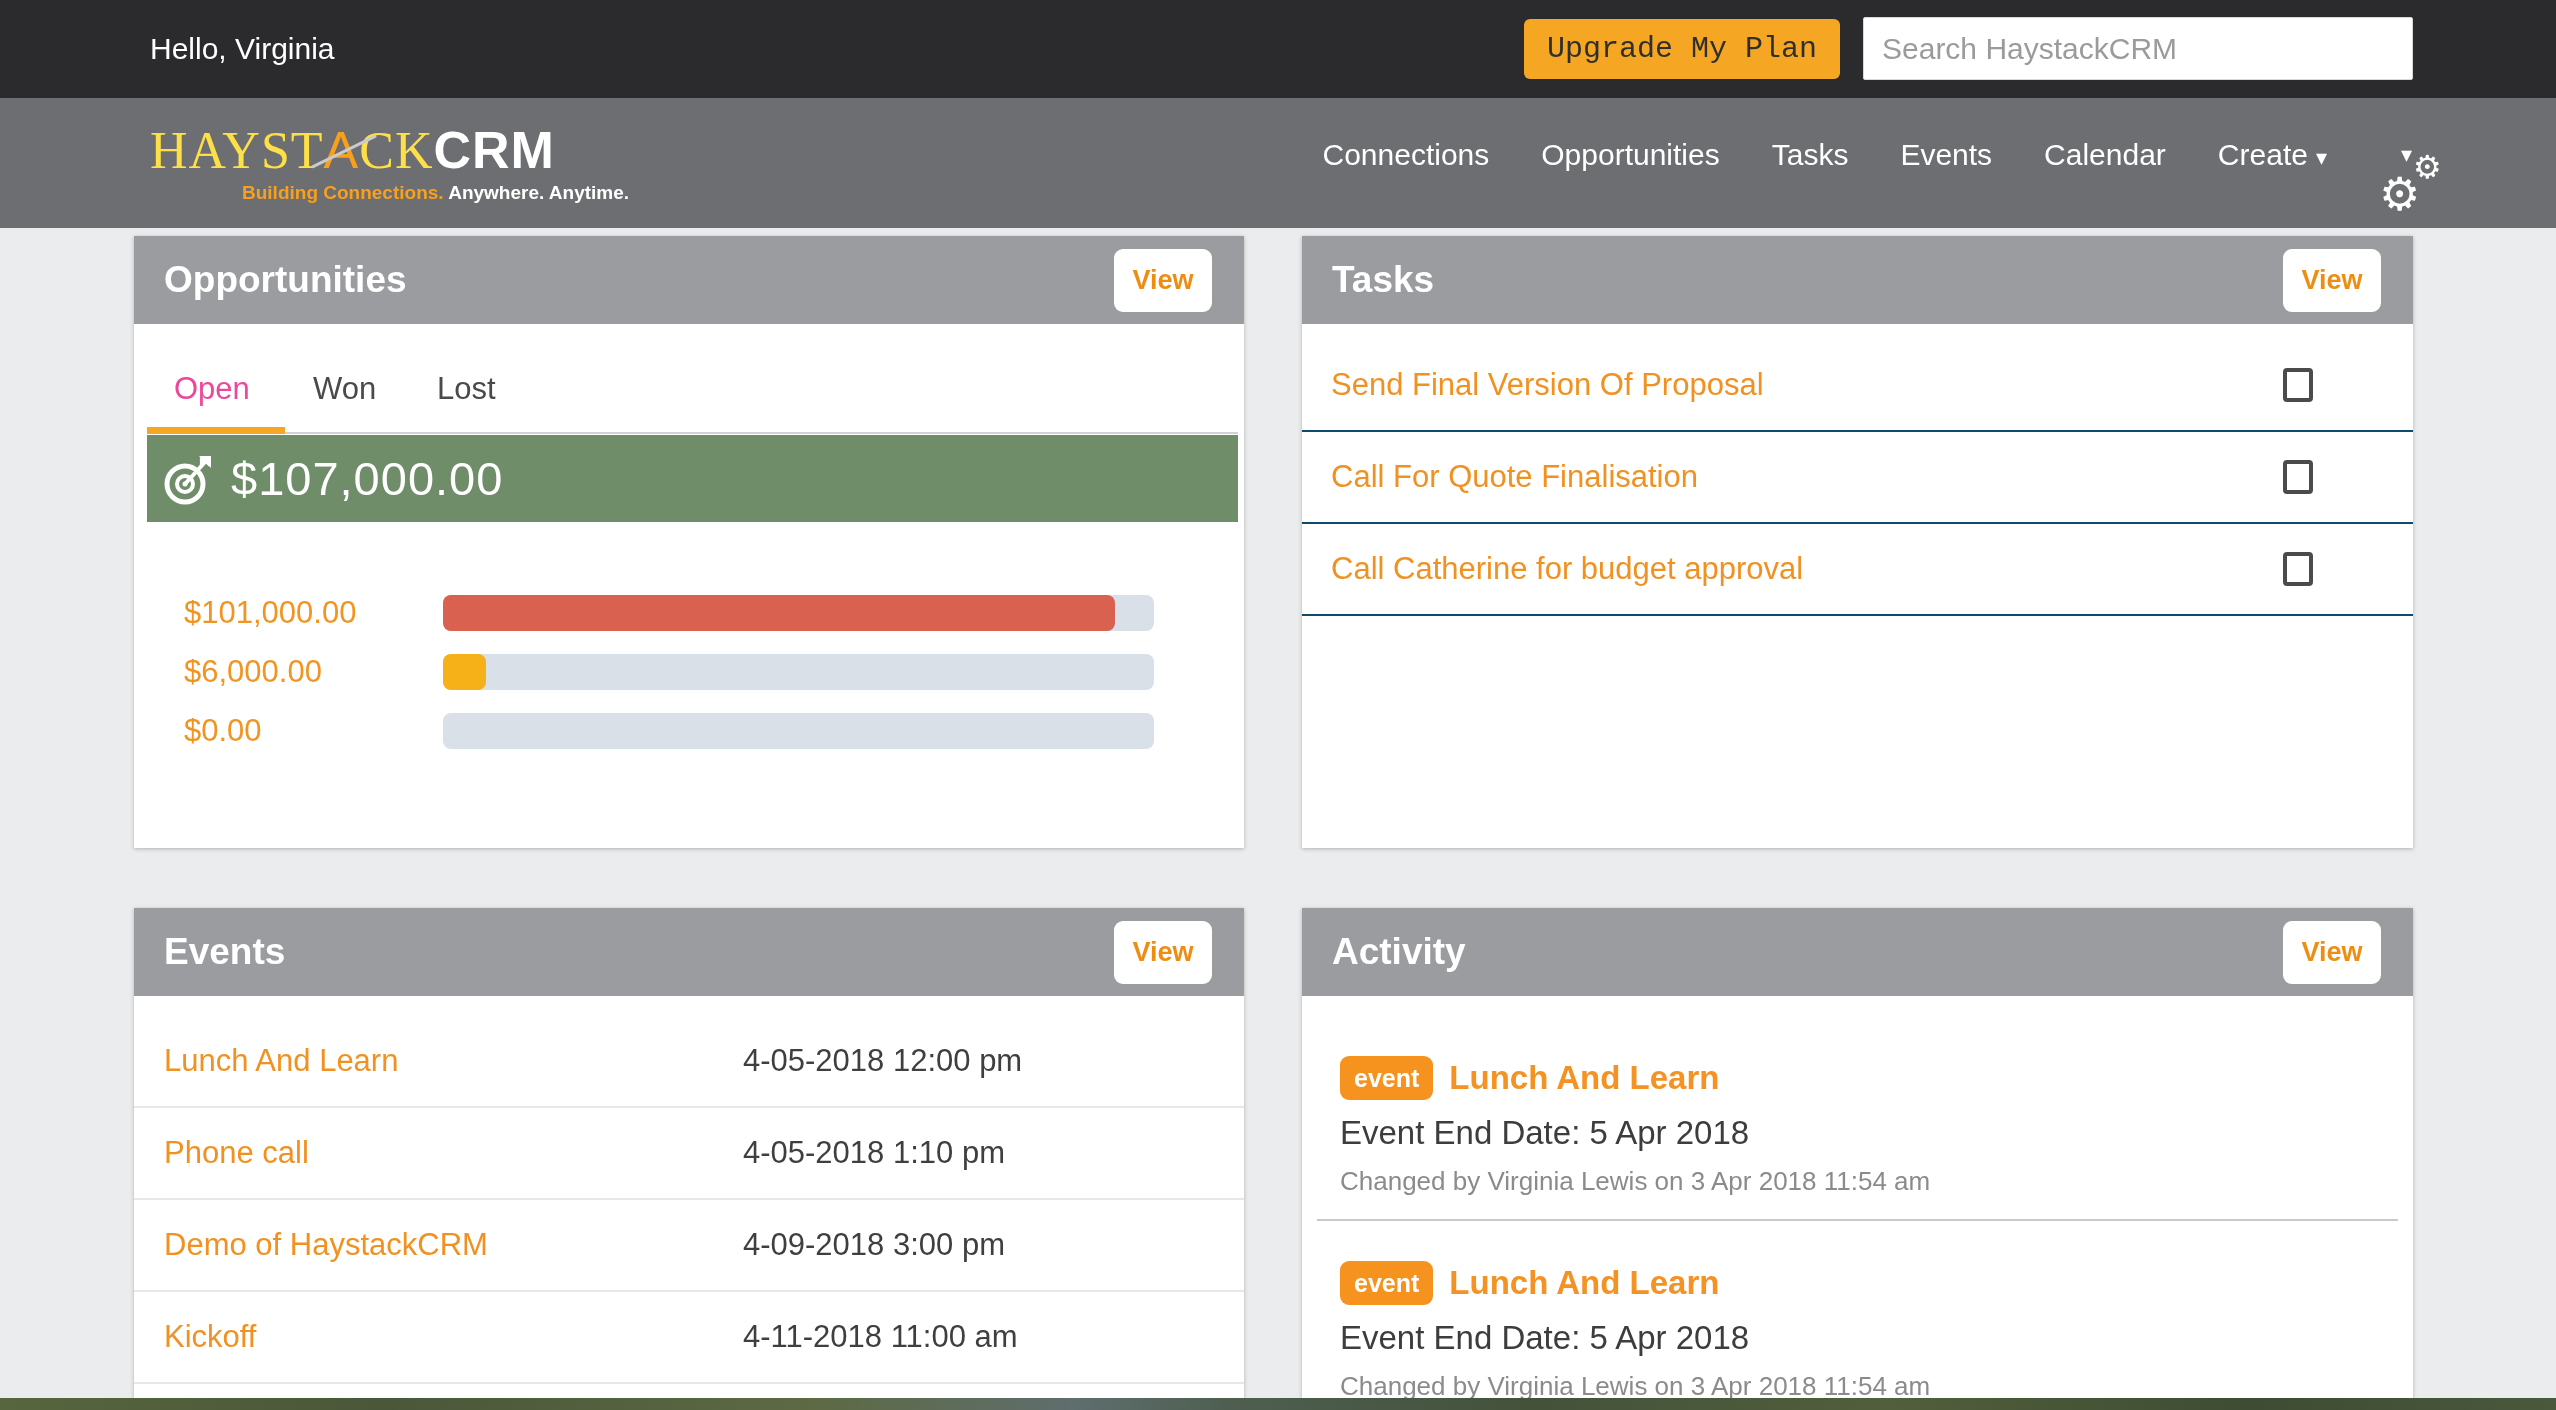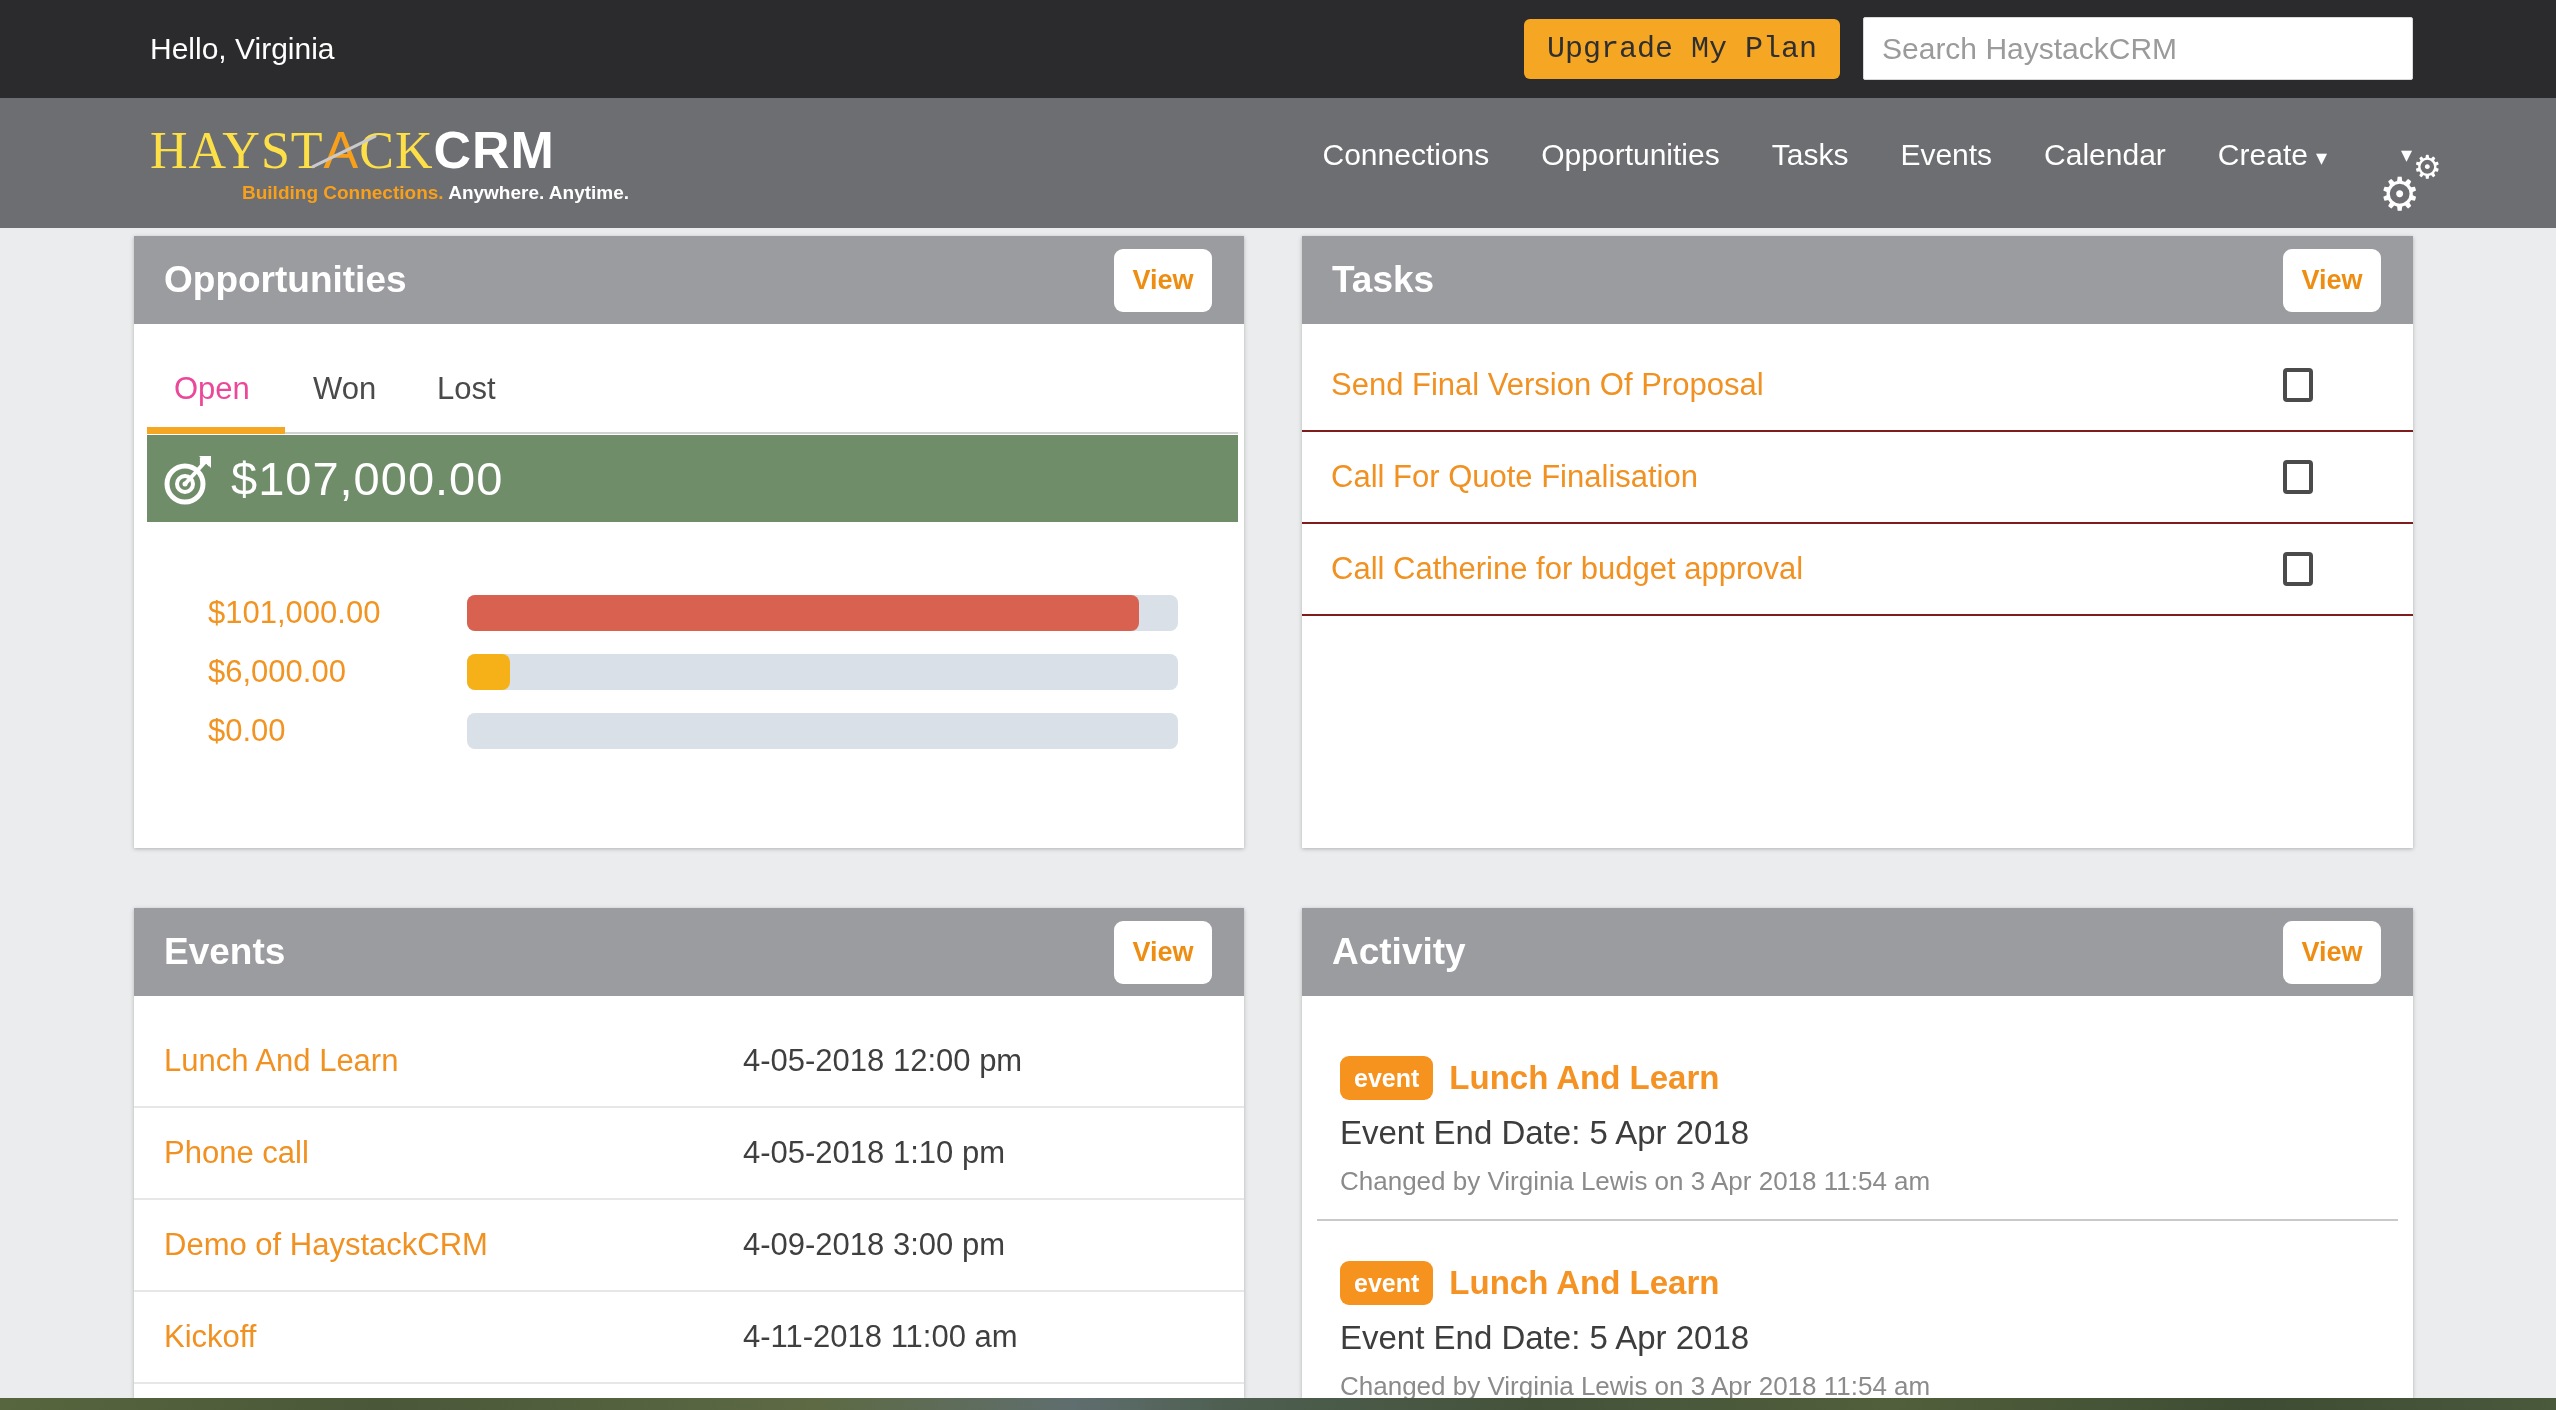--- a/index.html
+++ b/index.html
@@ -54,31 +54,31 @@
 
   
   .tab { position:absolute; font-size:31px; color:#4a4a4a; cursor:pointer; top:135px; }
   .tab.active { color:#ec4899; }
   #tab-open { left:40px; } #tab-won { left:179px; } #tab-lost { left:303px; }
   .tab-line { position:absolute; left:13px; right:6px; top:196px; height:2px; background:#d2d2d2; }
   .tab-underline { position:absolute; left:13px; top:191px; width:138px; height:7px; background:#f5a623; }
   .opp-banner { position:absolute; left:13px; right:6px; top:199px; height:87px;
     background:#708d6a; display:flex; align-items:center; padding-left:16px; }
   .opp-total { color:#ffffff; font-size:47px; margin-left:16px; letter-spacing:1px; }
-  .bar-row { position:absolute; left:0; width:100%; height:36px;margin-left:24px; }
+  .bar-row { position:absolute; left:0; width:100%; height:36px; }
   .bar-row-0 { top:359px; } .bar-row-1 { top:418px; } .bar-row-2 { top:477px; }
   .bar-label { position:absolute; left:50px; top:0; line-height:36px; font-size:31px; color:#f29422; }
   .bar-track { position:absolute; left:309px; top:0; width:711px; height:36px;
     background:#d9e0e8; border-radius:8px; }
   .bar-fill { height:36px; border-radius:8px; }
 
   
   .task-list { position:absolute; left:0; top:104px; width:100%; }
   .task-row { height:92px; display:flex; align-items:center; justify-content:space-between;
-    padding:0 100px 0 29px; border-bottom:2px solid #7f1d1d; margin:0 0 0 0; }
+    padding:0 100px 0 29px; border-bottom:2px solid #0c4a6e; margin:0 0 0 0; }
   .task-link { color:#f09122; font-size:31px; cursor:pointer; }
   .task-checkbox { width:30px; height:34px; border:4px solid #4b4b4b; border-radius:4px;
     background:#ffffff; cursor:pointer; }
 
   
   .event-list { position:absolute; left:0; top:108px; width:100%; }
   .event-row { height:92px; display:flex; align-items:center; padding-left:30px;
     border-bottom:2px solid #e7e7e7; position:relative; }
   .event-link { color:#f09122; font-size:31px; cursor:pointer; }
   .event-date { position:absolute; left:609px; color:#3f3f3f; font-size:31px; }

